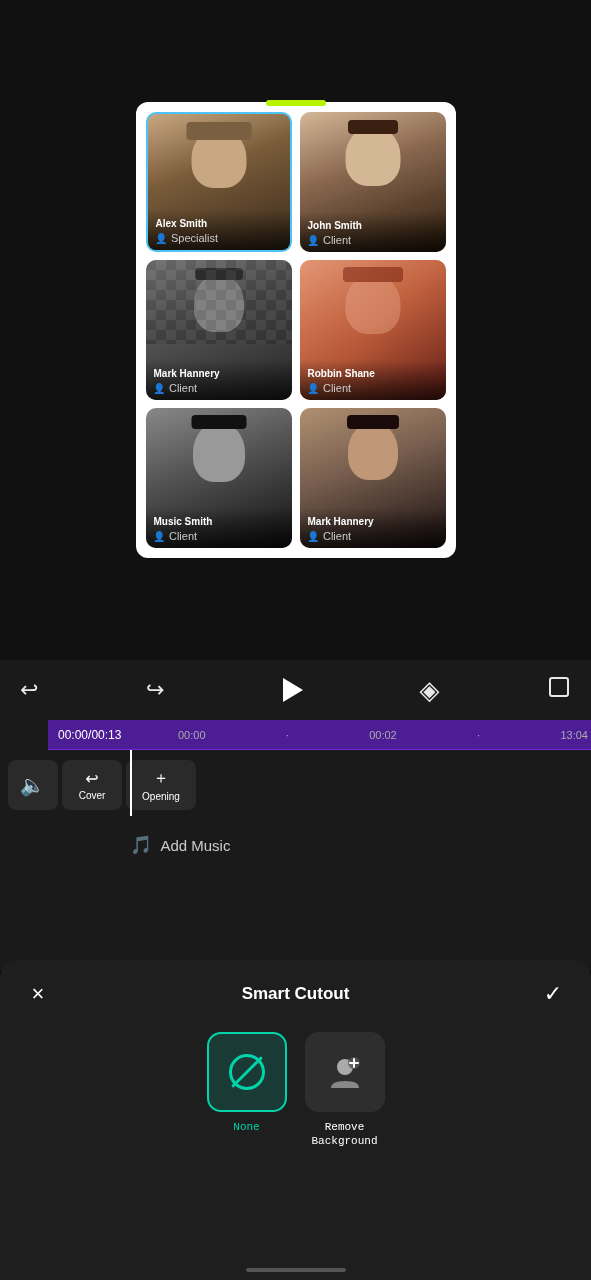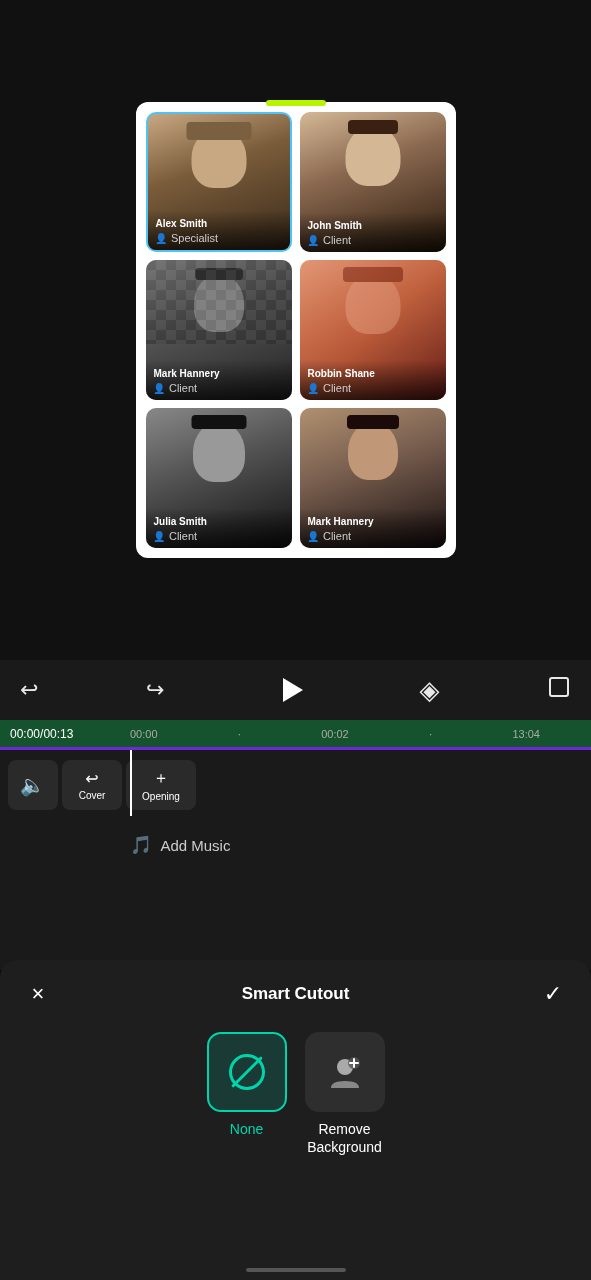--- a/index.html
+++ b/index.html
@@ -146,26 +146,27 @@
     
     .timeline-area {
       position: absolute;
       top: 720px; left: 0; right: 0;
       height: 250px;
       background: #1a1a1a;
     }
 
     .time-ruler {
       height: 30px;
-      background: #14532d;
+      background: #4c1d95;
       display: flex;
       align-items: center;
       padding: 0 10px;
-      border-bottom: 3px solid #6d28d9;
+      border-bottom: 1px solid #6d28d9;
       position: relative;
+      margin-left: 48px;
     }
 
     .time-current {
       color: #fff;
       font-size: 12px;
       position: absolute;
       left: 10px;
     }
 
     .time-marks {
@@ -356,23 +357,24 @@
       font-size: 32px;
     }
 
     .option-icon-box.selected {
       border: 2px solid #00d4aa;
       background: #1a3a35;
     }
 
     .option-label {
       color: #fff;
-      font-size: 14px;
+      font-size: 11px;
       text-align: center;
       line-height: 1.3;
+      font-family: Liberation Mono, monospace;
     }
 
     .option-none-label {
       color: #00d4aa;
     }
 
     .bottom-bar {
       position: absolute;
       bottom: 8px;
       left: 50%;
@@ -438,21 +440,21 @@
           <span style="font-size:10px;">👤</span>
           <span>Client</span>
         </div>
       </div>
     </div>
 
     <div class="grid-cell photo-julia">
       <div style="position:absolute;top:10%;left:50%;transform:translateX(-50%);width:52px;height:60px;background:#999;border-radius:50% 50% 40% 40%;"></div>
       <div style="position:absolute;top:5%;left:50%;transform:translateX(-50%);width:55px;height:14px;background:#111;border-radius:4px;"></div>
       <div class="cell-label">
-        <div class="cell-name">Julia Smith</div>
+        <div class="cell-name">Music Smith</div>
         <div class="cell-role">
           <span style="font-size:10px;">👤</span>
           <span>Client</span>
         </div>
       </div>
     </div>
 
     <div class="grid-cell photo-mark-h2">
       <div style="position:absolute;top:10%;left:50%;transform:translateX(-50%);width:50px;height:58px;background:#c09878;border-radius:50% 50% 40% 40%;"></div>
       <div style="position:absolute;top:5%;left:50%;transform:translateX(-50%);width:52px;height:14px;background:#1a0a0a;border-radius:4px;"></div>

